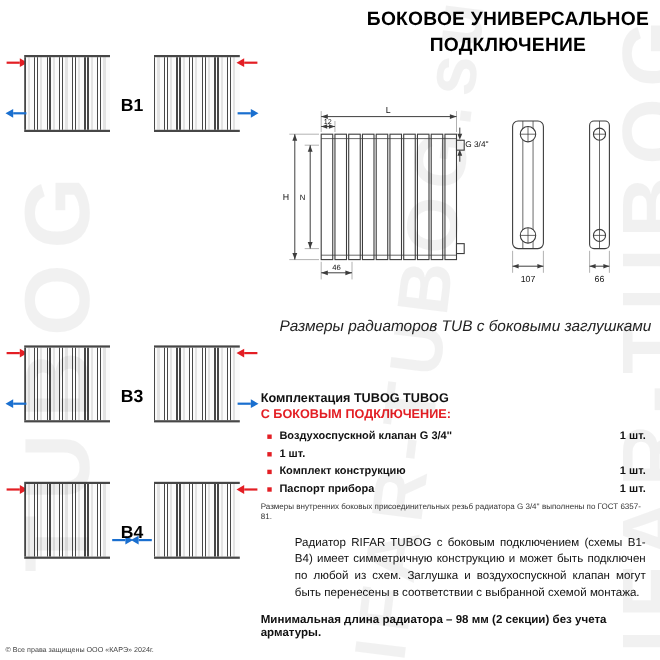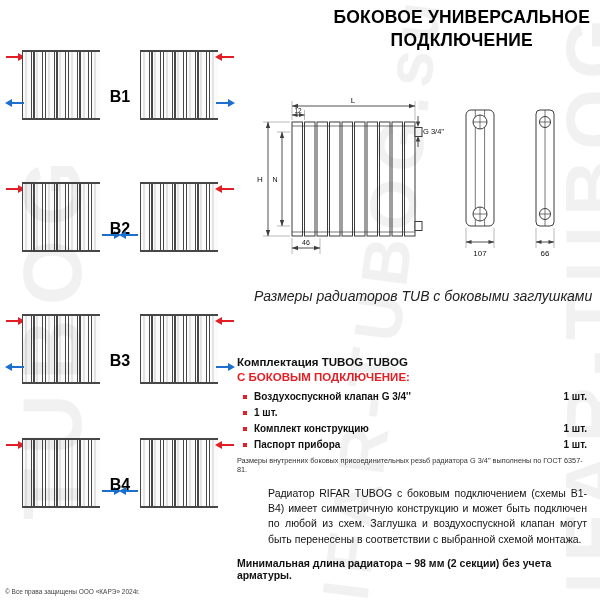--- a/index.html
+++ b/index.html
@@ -84,29 +84,20 @@
     <div class="scheme" style="top:44px">
       <div class="arrow right sup a-tl"></div>
       <div class="radiator rad-l"></div>
       <div class="arrow left ret a-bl"></div>
       <div class="scheme-label">В1</div>
       <div class="radiator rad-r"></div>
       <div class="arrow left sup a-tr"></div>
       <div class="arrow right ret a-br"></div>
     </div>
 
-    <div class="scheme" style="top:176px">
-      <div class="arrow right sup a-tl"></div>
-      <div class="radiator rad-l"></div>
-      <div class="arrow right ret a-bm-l"></div>
-      <div class="scheme-label">В2</div>
-      <div class="radiator rad-r"></div>
-      <div class="arrow left sup a-tr"></div>
-      <div class="arrow left ret a-bm-r"></div>
-    </div>
 
     <div class="scheme" style="top:308px">
       <div class="arrow right sup a-tl"></div>
       <div class="radiator rad-l"></div>
       <div class="arrow left ret a-bl"></div>
       <div class="scheme-label">В3</div>
       <div class="radiator rad-r"></div>
       <div class="arrow left sup a-tr"></div>
       <div class="arrow right ret a-br"></div>
     </div>

